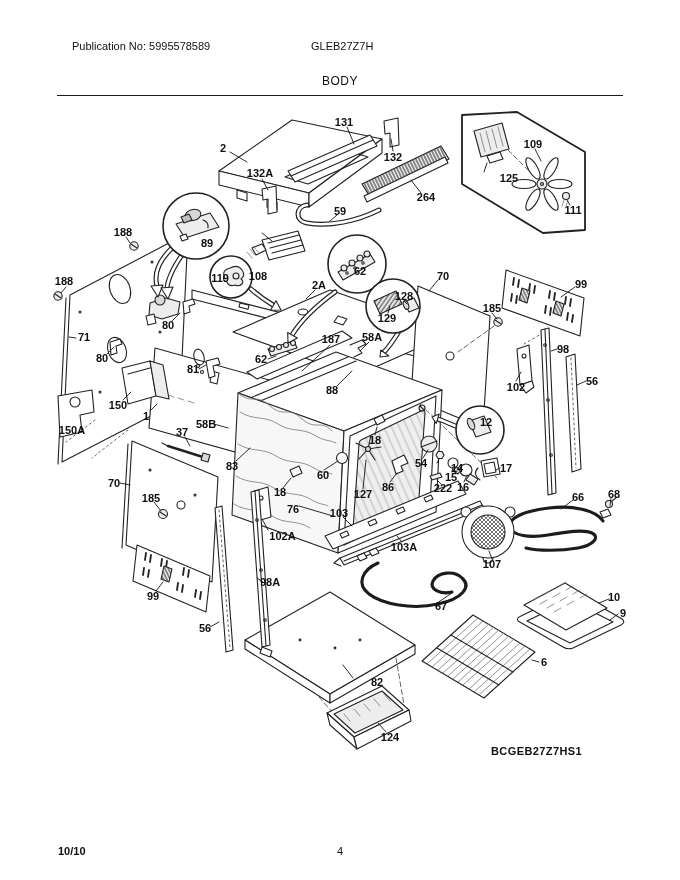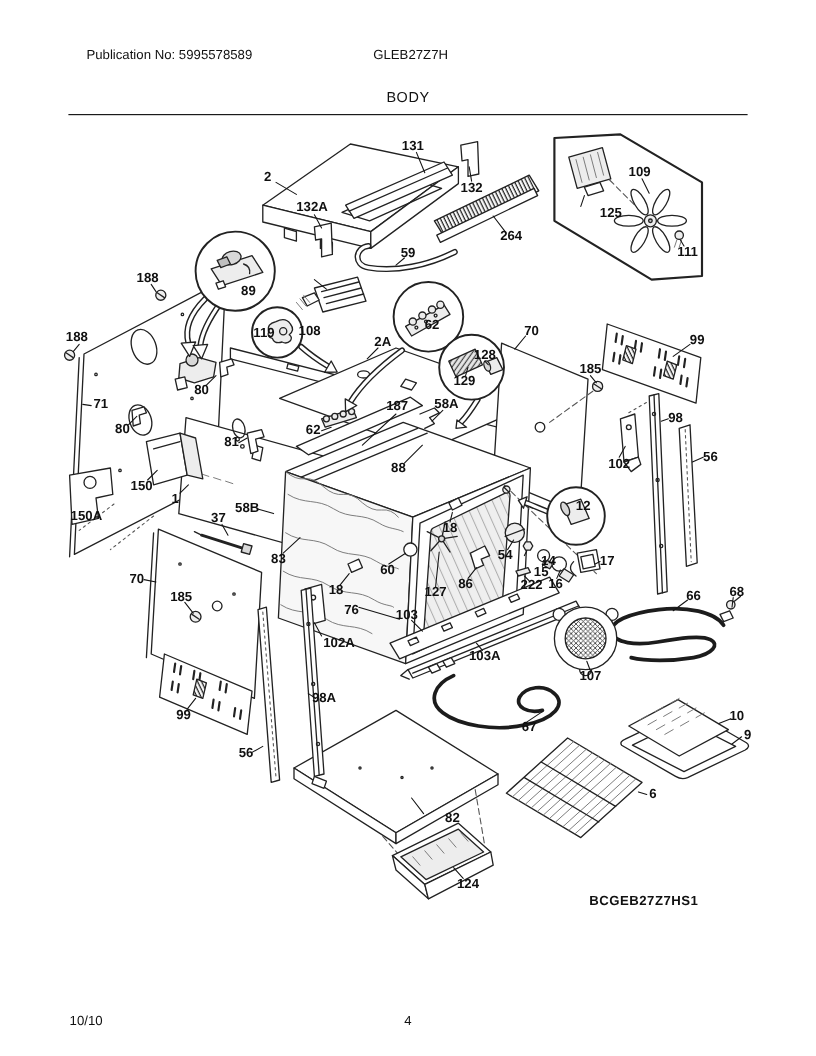--- a/index.html
+++ b/index.html
@@ -2,21 +2,21 @@
 <html><head>
 <meta charset="utf-8">
 <style>
   html,body{margin:0;padding:0;background:#9a9a9a;}
   .page{position:relative;width:680px;height:880px;margin:0 auto;background:#fff;
         font-family:"Liberation Sans",sans-serif;color:#111;overflow:hidden;}
   .hdr-pub{position:absolute;left:72px;top:40px;font-size:11px;}
   .hdr-model{position:absolute;left:311px;top:40px;font-size:11px;}
   .hdr-title{position:absolute;left:0;right:0;top:74px;text-align:center;font-size:12px;letter-spacing:.5px;}
   .hdr-rule{position:absolute;left:57px;top:95px;width:566px;height:1px;background:#1a1a1a;}
-  .ftr-date{position:absolute;left:58px;top:845px;font-size:11px;}
+  .ftr-date{position:absolute;left:58px;top:845px;font-size:11px;font-weight:bold;}
   .ftr-page{position:absolute;left:0;right:0;top:845px;text-align:center;font-size:11px;}
   .wm{position:absolute;left:491px;top:745px;font-size:11px;font-weight:bold;letter-spacing:.4px;}
   svg.diagram{position:absolute;left:0;top:0;}
   .labels{position:absolute;left:0;top:0;width:680px;height:880px;pointer-events:none;}
   .part-label{position:absolute;transform:translate(-50%,-50%);font-size:11px;font-weight:bold;
               white-space:nowrap;color:#101010;}
   
   .w{fill:#fff}.g1{fill:#ededed}.g2{fill:#d8d8d8}.g3{fill:#bfbfbf}.ins{fill:#f7f7f7}
   .ld{stroke:#151515;stroke-width:.9}
   .dot{stroke-dasharray:2,3;stroke-width:.9;stroke:#555}

